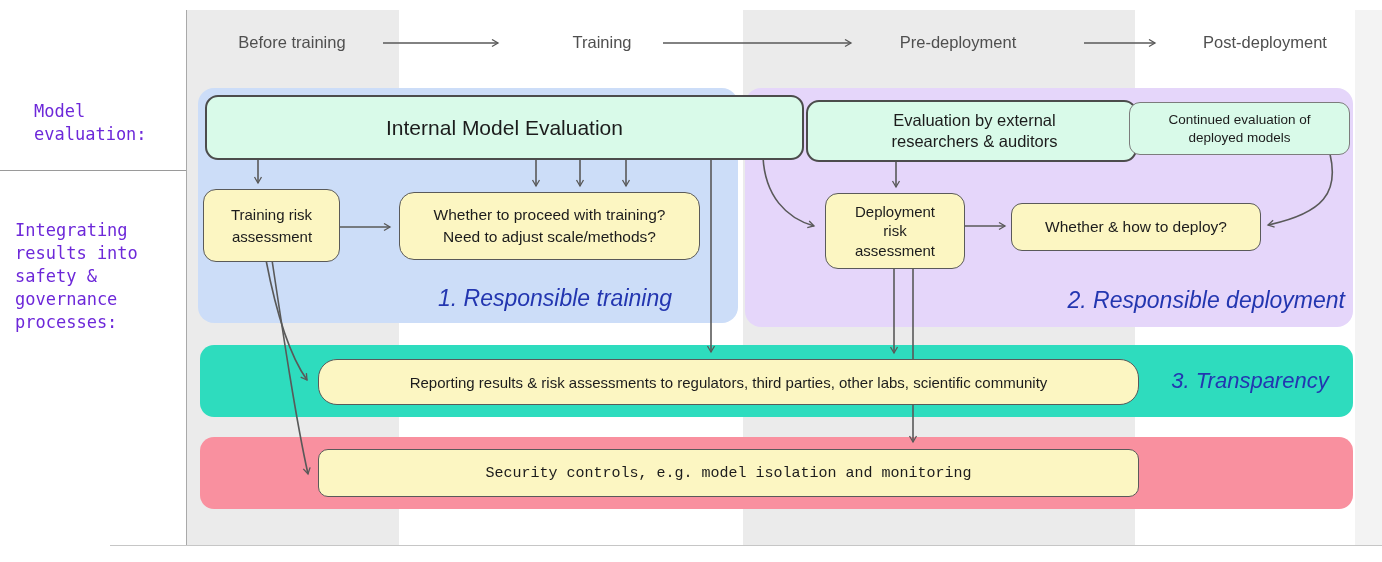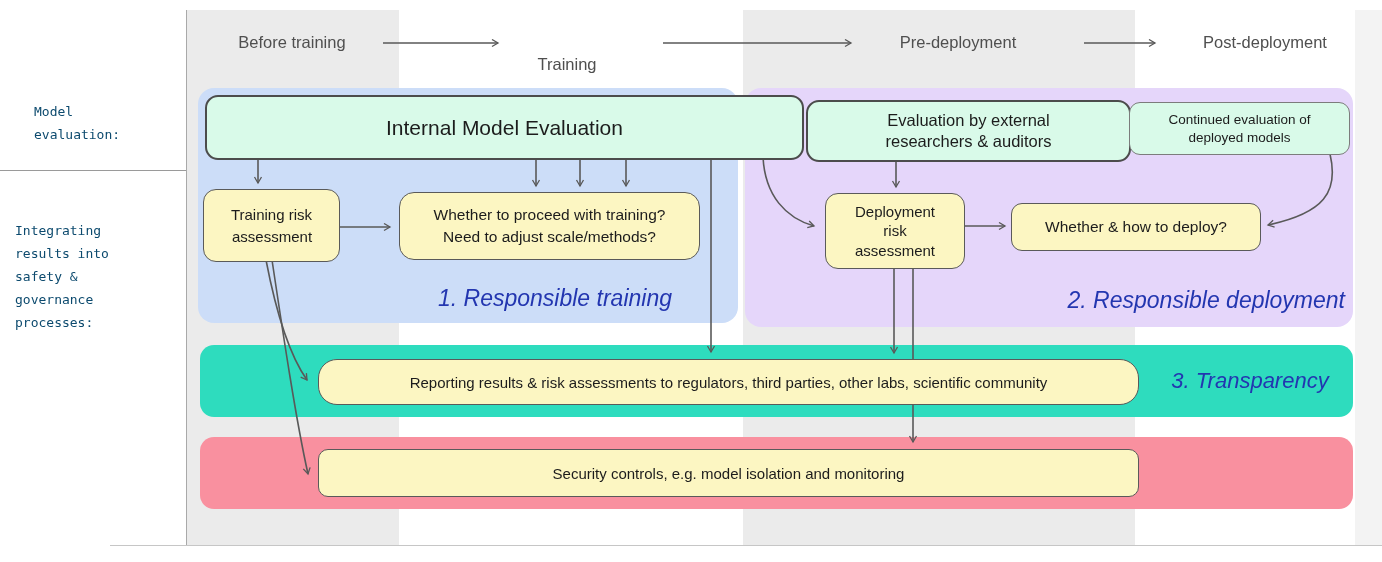--- a/index.html
+++ b/index.html
@@ -20,21 +20,21 @@
                 font-size:23px;z-index:2;white-space:nowrap;}
   .arrows{position:absolute;left:0;top:0;z-index:3;pointer-events:none;}
   .arrows path{stroke:var(--arrow);stroke-width:1.6;fill:none;}
   #ah path{stroke:var(--arrow);stroke-width:1.3;fill:none;}
   .node{position:absolute;display:flex;align-items:center;justify-content:center;
         text-align:center;z-index:4;color:var(--text_dark);white-space:pre-line;}
   .mint{background:var(--mint_box);border:2.5px solid var(--border_dark);border-radius:13px;}
   .mint-light{background:var(--mint_box);border:1.5px solid var(--border_mid);border-radius:11px;}
   .yellow{background:var(--yellow_box);border:1.4px solid var(--border_yellow);border-radius:13px;}
   .sidebar-label{position:absolute;font-family:"DejaVu Sans Mono",monospace;
-                 color:#0c4a6e;font-size:13px;line-height:23px;white-space:pre-line;z-index:5;}
+                 color:#6d28d9;font-size:17px;line-height:23px;white-space:pre-line;z-index:5;}
   .timeline-label{position:absolute;top:33px;width:200px;text-align:center;
                   font-size:16.5px;color:var(--text_muted);z-index:5;white-space:nowrap;}
   .rule{position:absolute;background:#a9a9a9;z-index:5;}
 </style>
 </head>
 <body>
 
 <div id="stage">
 
   <div class="band" style="left:187px;width:212px;"></div>
@@ -47,21 +47,21 @@
 
   <div class="sidebar-label" style="left:34px;top:100px;">Model
 evaluation:</div>
   <div class="sidebar-label" style="left:15px;top:219px;">Integrating
 results into
 safety &amp;
 governance
 processes:</div>
 
   <div class="timeline-label" style="left:192px;">Before training</div>
-  <div class="timeline-label" style="left:467px;margin-top:22px;">Training</div>
+  <div class="timeline-label" style="left:502px;">Training</div>
   <div class="timeline-label" style="left:858px;">Pre-deployment</div>
   <div class="timeline-label" style="left:1165px;">Post-deployment</div>
 
   <div class="region" style="left:198px;top:88px;width:540px;height:235px;background:var(--blue_region);"></div>
   <div class="region" style="left:745px;top:88px;width:608px;height:239px;background:var(--purple_region);"></div>
   <div class="region" style="left:200px;top:345px;width:1153px;height:72px;border-radius:14px;background:var(--teal_band);"></div>
   <div class="region" style="left:200px;top:437px;width:1153px;height:72px;border-radius:14px;background:var(--pink_band);"></div>
 
   <div class="region-label" style="left:390px;top:285px;width:330px;text-align:center;">1. Responsible training</div>
   <div class="region-label" style="left:1000px;top:287px;width:345px;text-align:right;">2. Responsible deployment</div>
@@ -86,29 +86,29 @@
     <path d="M896,158 V187" marker-end="url(#ah)"></path>
     <path d="M963,226 H1005" marker-end="url(#ah)"></path>
     <path d="M1330,154 C1339,192 1324,213 1268,225" marker-end="url(#ah)"></path>
     <path d="M894,267 V353" marker-end="url(#ah)"></path>
     <path d="M913,267 V442" marker-end="url(#ah)"></path>
     <path d="M266,260 C276,312 290,356 307,380" marker-end="url(#ah)"></path>
     <path d="M272,260 C284,340 296,420 308,474" marker-end="url(#ah)"></path>
   </svg>
 
   <div class="node mint" style="left:205px;top:95px;width:595px;height:61px;font-size:21px;">Internal Model Evaluation</div>
-  <div class="node mint" style="left:806px;top:100px;width:321px;height:58px;font-size:16.5px;line-height:1.3;">Evaluation by external
+  <div class="node mint" style="left:806px;top:100px;width:321px;height:58px;font-size:16.5px;line-height:1.3;padding-left:6px;">Evaluation by external
 researchers &amp; auditors</div>
   <div class="node mint-light" style="left:1129px;top:102px;width:219px;height:51px;font-size:13.5px;line-height:1.3;">Continued evaluation of
 deployed models</div>
 
   <div class="node yellow" style="left:203px;top:189px;width:135px;height:71px;font-size:15px;line-height:1.45;text-align:right;">Training risk
 assessment</div>
   <div class="node yellow" style="left:399px;top:192px;width:299px;height:66px;font-size:15.5px;line-height:1.45;border-radius:15px;">Whether to proceed with training?
 Need to adjust scale/methods?</div>
   <div class="node yellow" style="left:825px;top:193px;width:138px;height:74px;font-size:15px;line-height:1.3;">Deployment
 risk
 assessment</div>
   <div class="node yellow" style="left:1011px;top:203px;width:248px;height:46px;font-size:15.5px;border-radius:11px;">Whether &amp; how to deploy?</div>
   <div class="node yellow" style="left:318px;top:359px;width:819px;height:44px;font-size:15px;border-radius:19px;">Reporting results &amp; risk assessments to regulators, third parties, other labs, scientific community</div>
-  <div class="node yellow" style="left:318px;top:449px;width:819px;height:46px;font-size:15px;border-radius:10px;">Security controls, e.g. model isolation and monitoring</div>
+  <div class="node yellow" style="left:318px;top:449px;width:819px;height:46px;font-size:15px;border-radius:10px;font-family:Liberation Mono, monospace;">Security controls, e.g. model isolation and monitoring</div>
 
 </div>
 
 </body></html>

